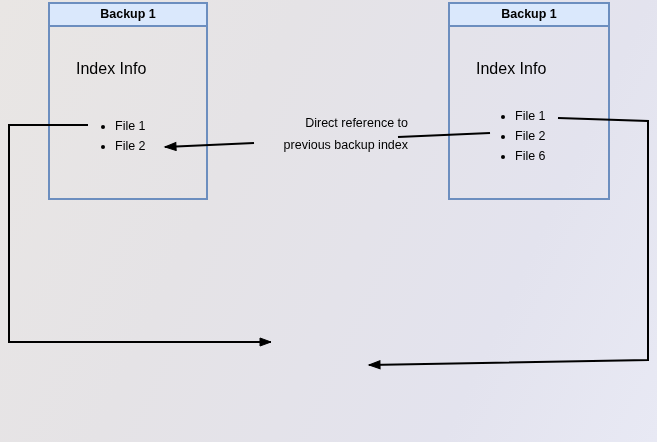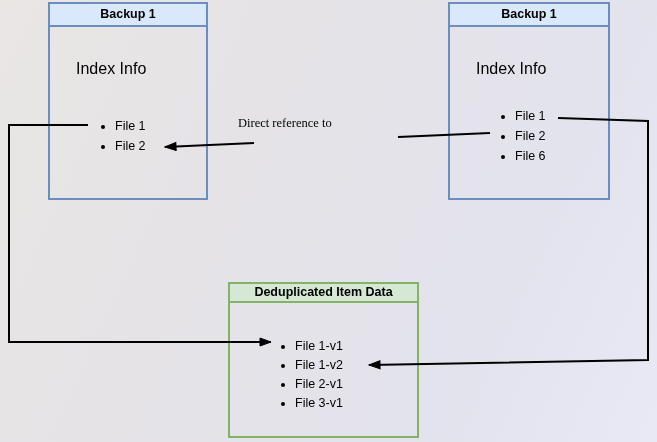--- a/index.html
+++ b/index.html
@@ -76,25 +76,24 @@
 
   #backup1-box { left: 48px;  top: 2px;   width: 160px; height: 198px; }
   #backup2-box { left: 448px; top: 2px;   width: 162px; height: 198px; }
   #dedup-box   { left: 228px; top: 282px; width: 191px; height: 156px; }
 
   .annotation {
     position: absolute;
     left: 238px;
     top: 112px;
     width: 170px;
-    text-align: left;
+    text-align: right;
     font-size: 12.5px;
     line-height: 22px;
     z-index: 6;
-    font-family: Liberation Serif, serif;
   }
 </style>
 </head>
 <body>
 
 <div class="canvas">
 
   <svg class="connector-layer" width="657" height="442" viewBox="0 0 657 442" xmlns="http://www.w3.org/2000/svg">
     <defs>
       <marker id="arrowhead" markerUnits="userSpaceOnUse" markerWidth="14" markerHeight="12" refX="12" refY="5" orient="auto">
@@ -119,27 +118,19 @@
   <div class="box blue" id="backup2-box">
     <div class="box-header">Backup 1</div>
     <div class="subtitle">Index Info</div>
     <ul class="filelist">
       <li>File 1</li>
       <li>File 2</li>
       <li>File 6</li>
     </ul>
   </div>
 
-  <div class="box green" id="dedup-box">
-    <div class="box-header">Deduplicated Item Data</div>
-    <ul class="filelist">
-      <li>File 1-v1</li>
-      <li>File 1-v2</li>
-      <li>File 2-v1</li>
-      <li>File 3-v1</li>
-    </ul>
-  </div>
 
   <div class="annotation">
     <div>Direct reference to</div>
+    <div>previous backup index</div>
   </div>
 
 </div>
 
 </body></html>

